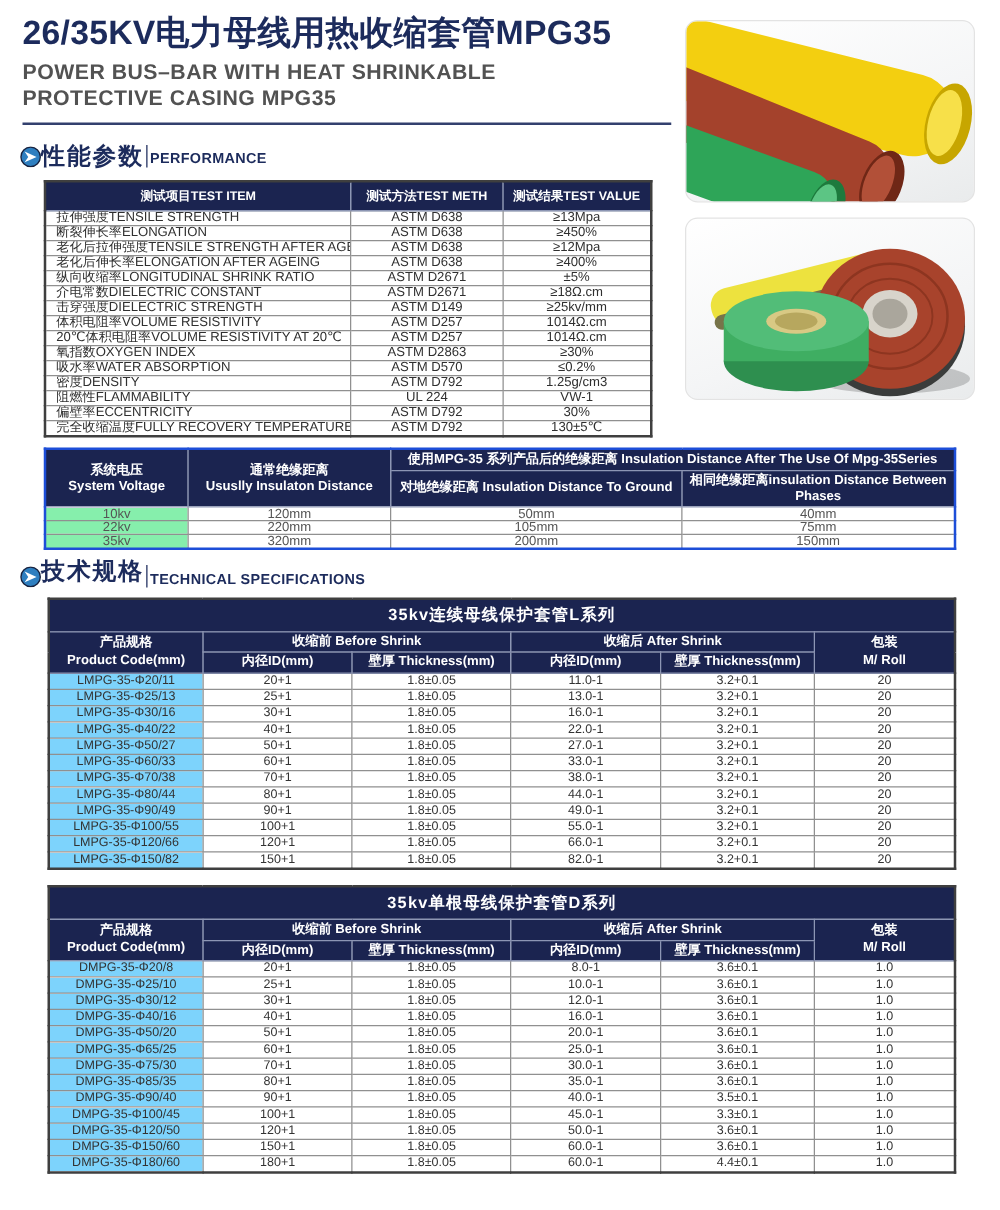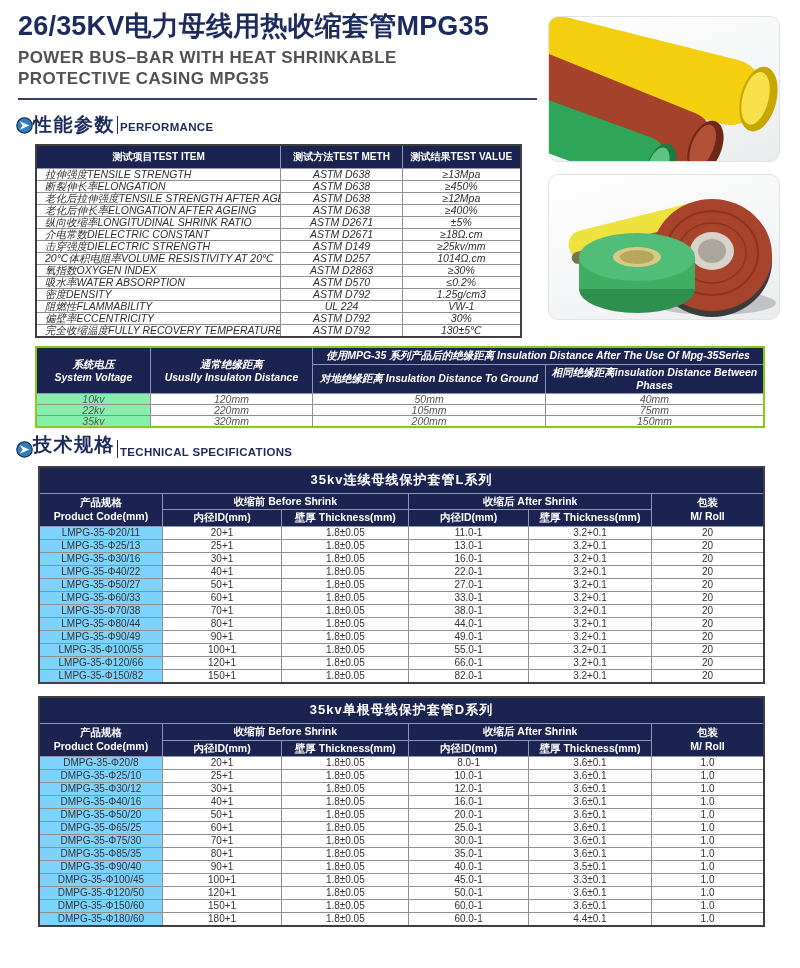--- a/index.html
+++ b/index.html
@@ -26,25 +26,25 @@
   .sec-en { font-size:11.5px; font-weight:bold; color:#1c2b5c; letter-spacing:0.3px; padding-top:4px; }
 
   
   table { border-collapse:collapse; table-layout:fixed; }
   th { background:#1b2450; color:#ffffff; font-weight:bold; border:1px solid #8d96b4; }
   td { border:1px solid #909090; text-align:center; color:#333; overflow:hidden; white-space:nowrap; }
 
   
   .t1 { width:487px; margin:0 0 0 35px; border:2px solid #3f3f3f; }
   .t1 th { font-size:10px; padding:4px 2px; height:21px; }
-  .t1 td { font-size:10.5px; height:11px; line-height:11px; padding:0 1px; color:#2f2f2f;font-style:italic; }
+  .t1 td { font-size:10.5px; height:11px; line-height:11px; padding:0 1px; color:#2f2f2f; }
   .t1 td:first-child { text-align:left; padding-left:8px; }
 
   
-  .t2 { width:730px; margin:8px 0 0 35px; border:2px solid #84cc16;font-style:italic; }
+  .t2 { width:730px; margin:8px 0 0 35px; border:2px solid #1d4ed8; }
   .t2 th { font-size:10.5px; padding:1px 2px; line-height:1.25; }
   .t2 td { font-size:10.5px; height:10px; line-height:10px; padding:0 2px; color:#555; }
   .t2 td:first-child { background:#86efac; }
 
   
   .spec { width:727px; margin:0 0 0 38px; border:2px solid #3f3f3f; }
   .spec .tbl-title { font-size:13px; letter-spacing:1px; padding:4px 2px; height:26px; }
   .spec th { font-size:10.5px; padding:1px 2px; line-height:1.3; }
   .spec td { font-size:10px; height:12px; line-height:12px; padding:0 2px; }
   .spec td:first-child { background:#7dd3fc; }
@@ -161,20 +161,25 @@
           <td>介电常数DIELECTRIC CONSTANT</td>
           <td>ASTM D2671</td>
           <td>≥18Ω.cm</td>
         </tr>
         <tr>
           <td>击穿强度DIELECTRIC STRENGTH</td>
           <td>ASTM D149</td>
           <td>≥25kv/mm</td>
         </tr>
         <tr>
+          <td>体积电阻率VOLUME RESISTIVITY</td>
+          <td>ASTM D257</td>
+          <td>1014Ω.cm</td>
+        </tr>
+        <tr>
           <td>20℃体积电阻率VOLUME RESISTIVITY AT 20℃</td>
           <td>ASTM D257</td>
           <td>1014Ω.cm</td>
         </tr>
         <tr>
           <td>氧指数OXYGEN INDEX</td>
           <td>ASTM D2863</td>
           <td>≥30%</td>
         </tr>
         <tr>

